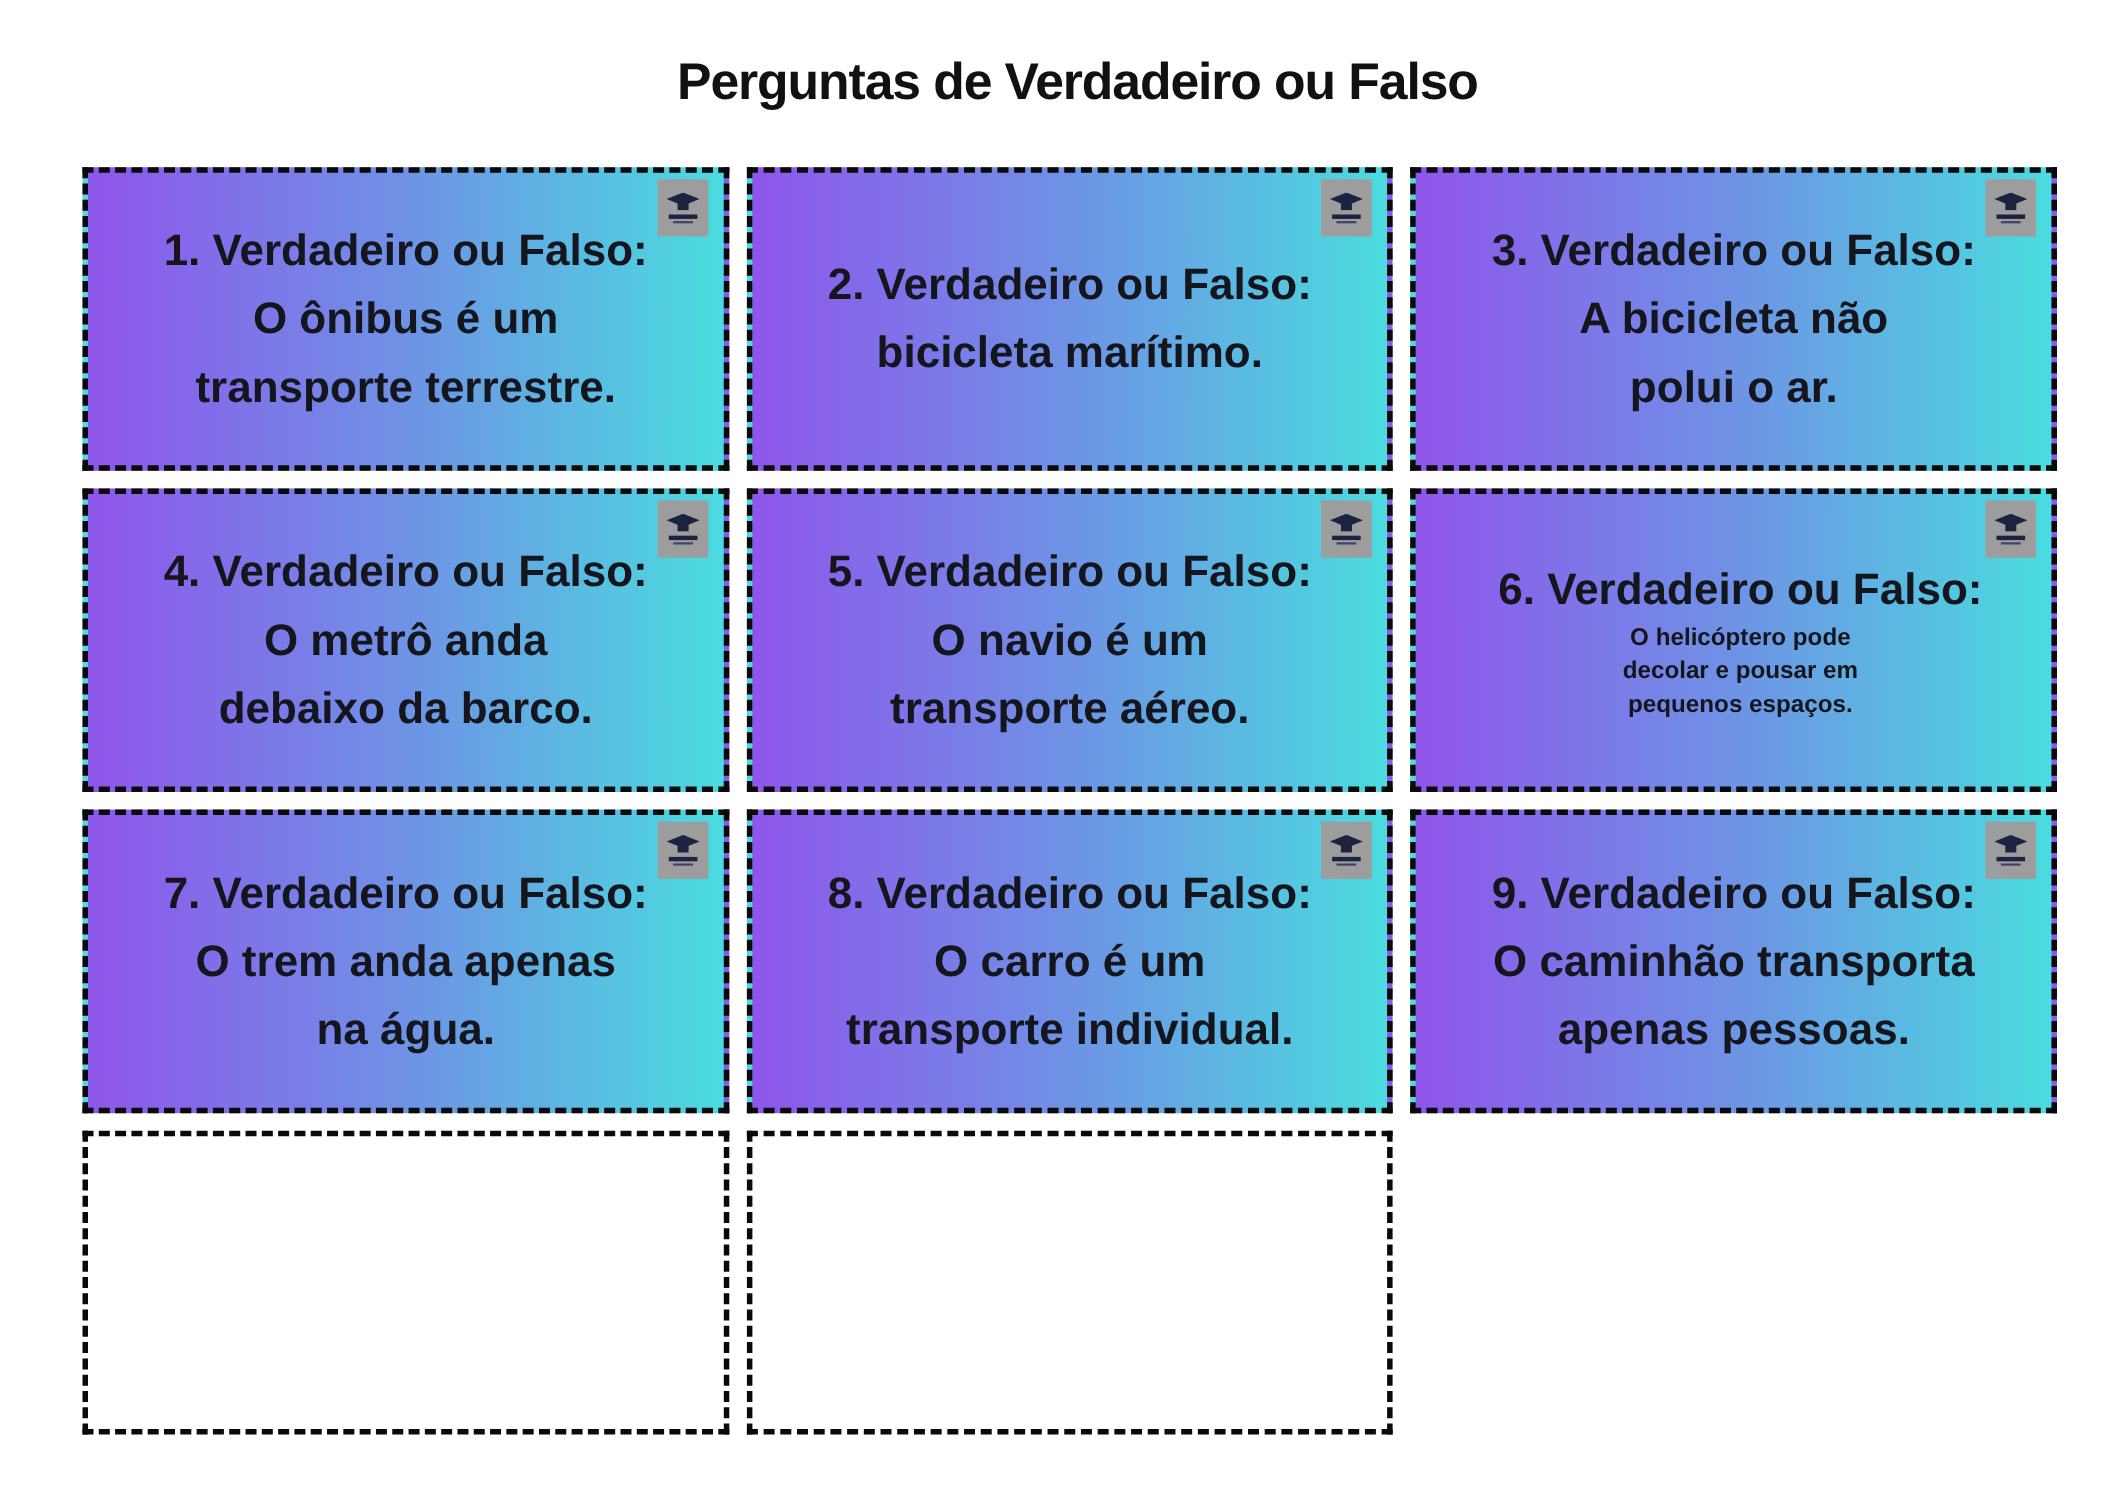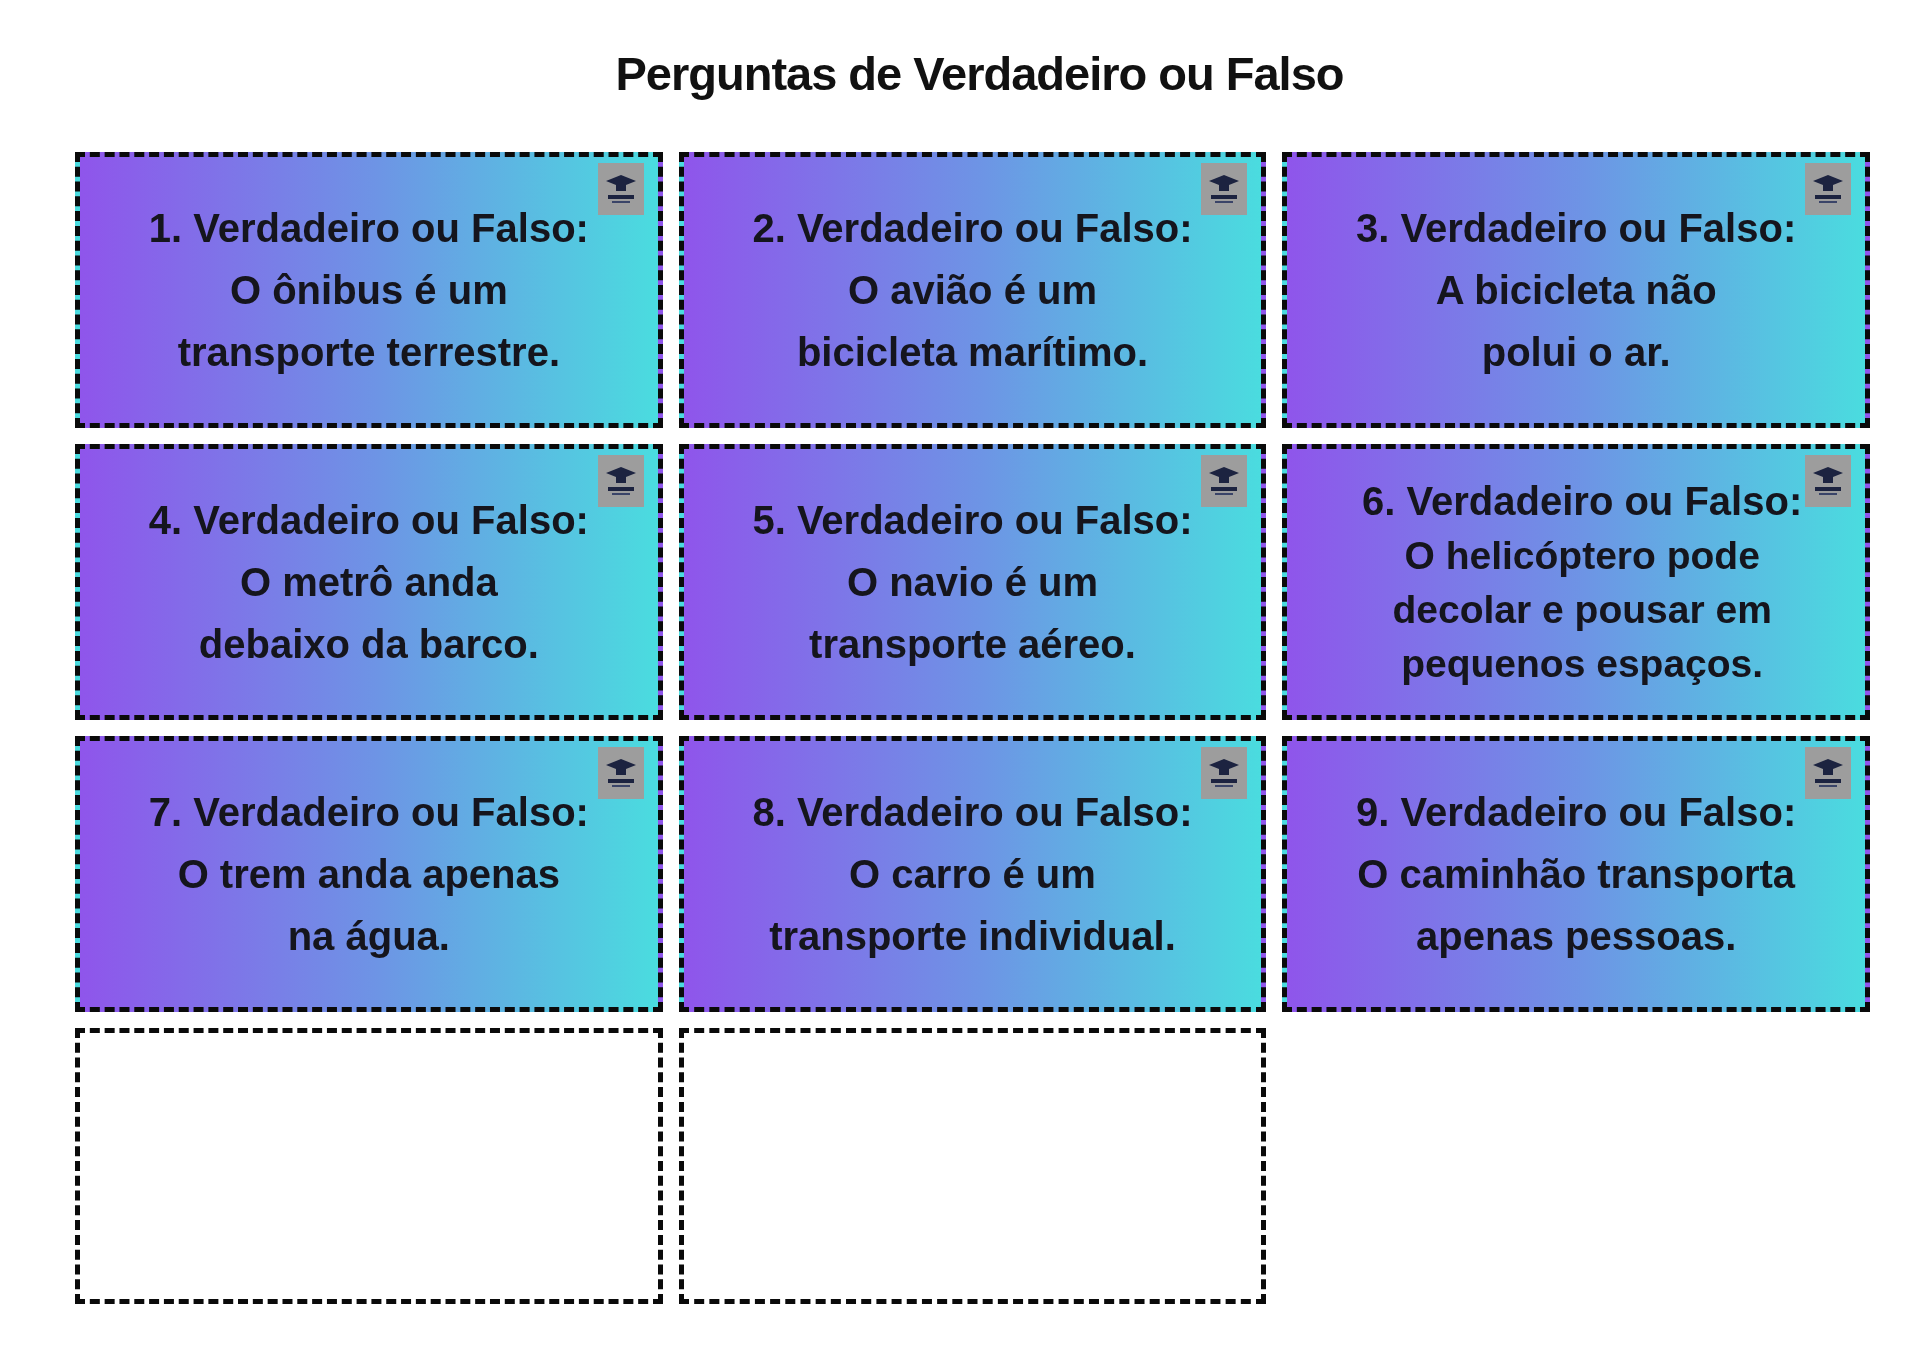--- a/index.html
+++ b/index.html
@@ -52,21 +52,21 @@
     background: #ffffff;
   }
   .line {
     font-weight: bold;
     color: #15151d;
     font-size: 40px;
     line-height: 1.55;
     white-space: nowrap;
   }
   .card-6 .line { line-height: 1.38; margin-left: 12px; }
-  .card-6 .line.sub { font-size: 39px; }
+  .card-6 .line.sub { font-size: 22px; }
   .logo-badge {
     position: absolute;
     top: 6px;
     right: 14px;
     width: 46px;
     height: 52px;
     background: #9d9d9d;
     display: flex;
     flex-direction: column;
     align-items: center;
@@ -113,21 +113,20 @@
       <span>
         <svg width="30" height="18" viewBox="0 0 30 18">
             <polygon points="15,0 30,6 15,12 0,6" fill="#1c2340"></polygon>
             <rect x="10" y="9" width="10" height="7" fill="#1c2340"></rect>
           </svg>
       </span>
       <span class="logo-bar"></span>
       <span class="logo-bar short"></span>
     </div>
     <div class="line">2. Verdadeiro ou Falso:</div>
-    <div class="line">O avião é um</div>
     <div class="line">bicicleta marítimo.</div>
   </div>
 
   <div class="card">
     <div class="logo-badge">
       <span>
         <svg width="30" height="18" viewBox="0 0 30 18">
             <polygon points="15,0 30,6 15,12 0,6" fill="#1c2340"></polygon>
             <rect x="10" y="9" width="10" height="7" fill="#1c2340"></rect>
           </svg>

